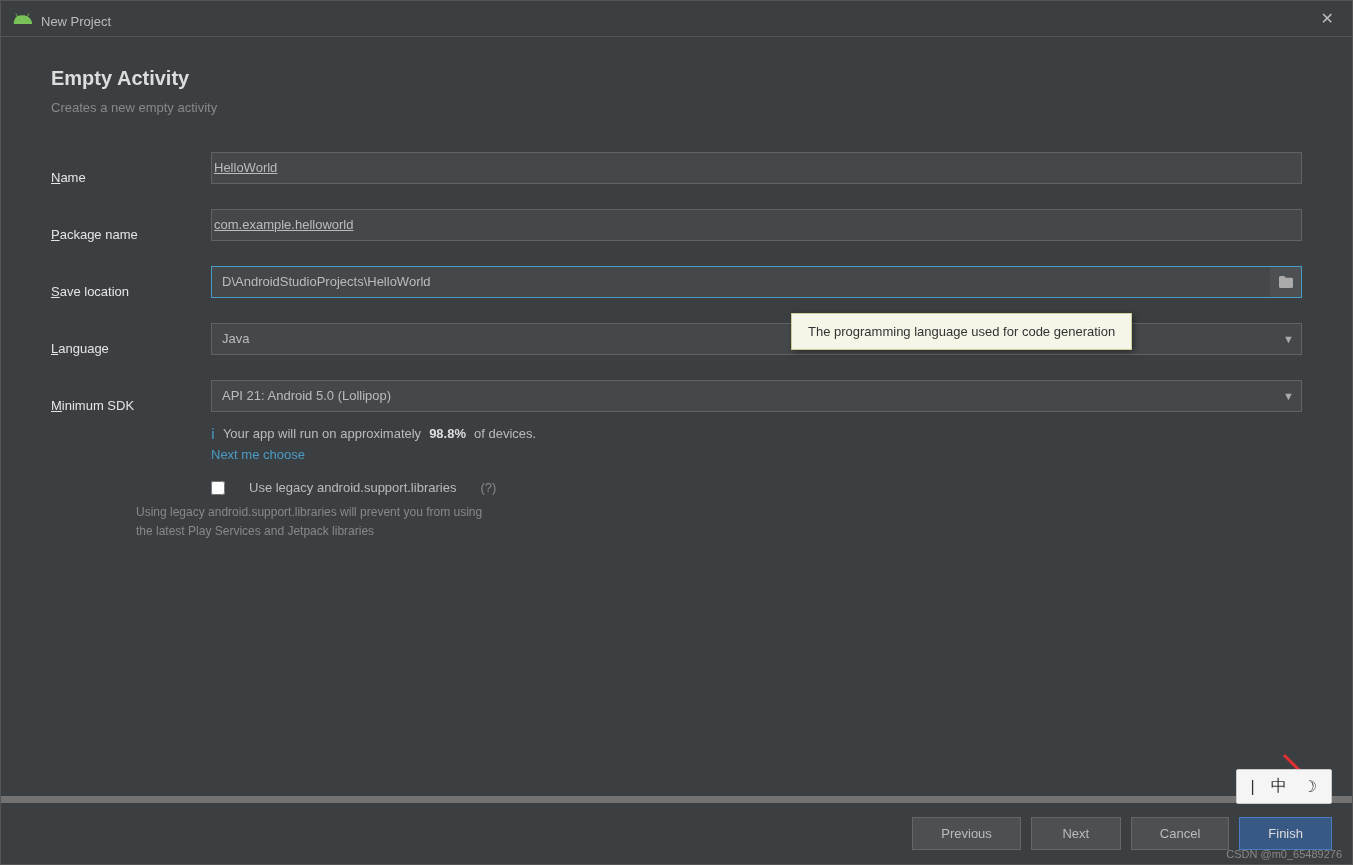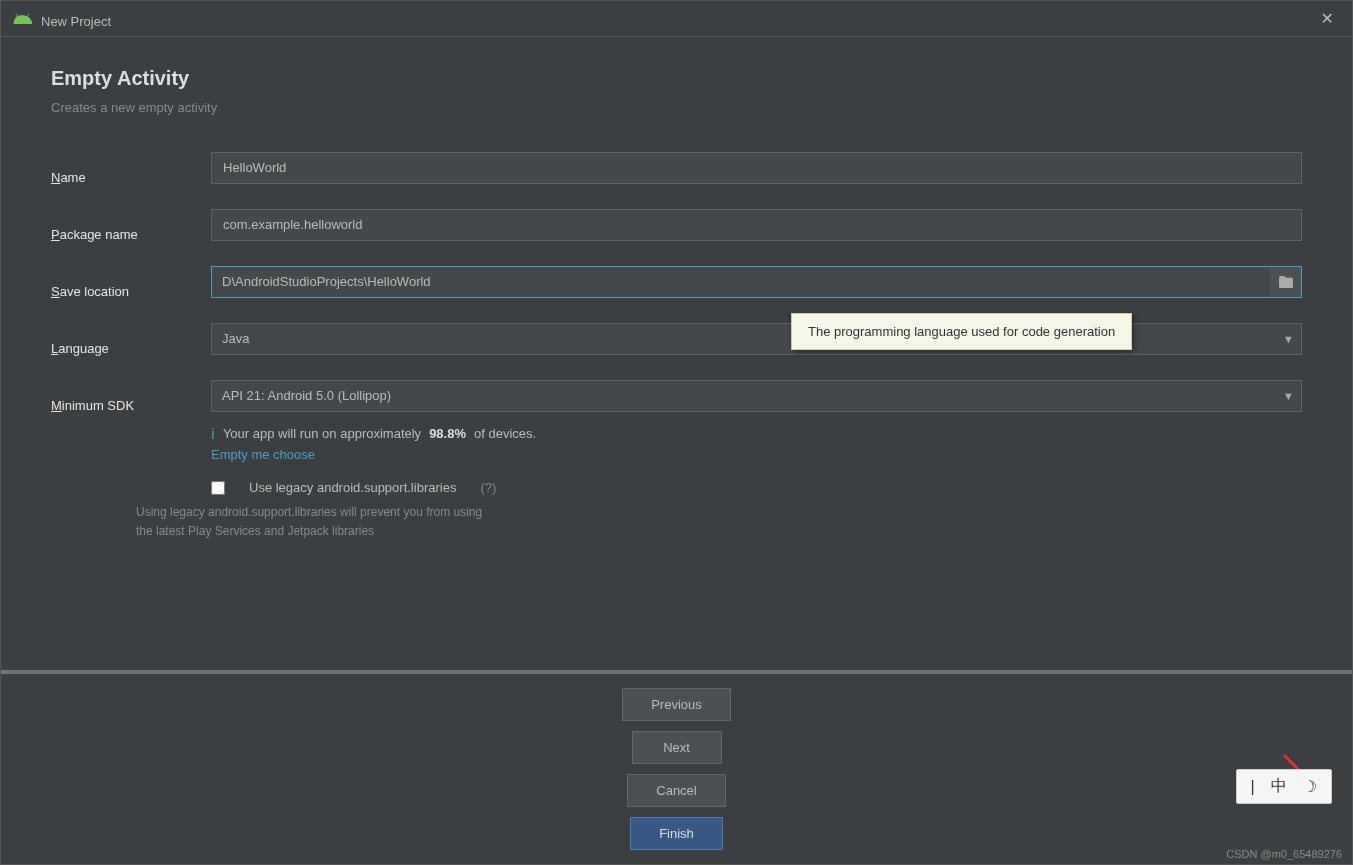--- a/index.html
+++ b/index.html
@@ -87,23 +87,24 @@
       font-size: 13px;
       flex-shrink: 0;
       margin-top: 20px;
     }
     .form-input {
       flex: 1;
       background: #45484a;
       border: 1px solid #606366;
       color: #bbbbbb;
       font-size: 13px;
-      padding: 6px 11px;
+      padding: 6px 2px;
       height: 32px;
       outline: none;
+      text-decoration: underline;
     }
     .input-with-btn {
       flex: 1;
       display: flex;
       align-items: center;
     }
     .input-with-btn input {
       flex: 1;
       background: #45484a;
       border: 1px solid #4a9cc7;
@@ -221,28 +222,27 @@
       cursor: pointer;
     }
     .legacy-desc {
       margin-left: 85px;
       color: #888888;
       font-size: 12px;
       line-height: 1.6;
     }
 
     .bottom-bar {
-      border-top: 4px solid #737373;
+      border-top: 7px solid #737373;
       padding: 14px 20px;
       display: flex;
       align-items: center;
       justify-content: flex-end;
       gap: 10px;
       background: #3c3f41;
-      flex-direction: column;
     }
     .btn {
       padding: 8px 28px;
       font-size: 13px;
       cursor: pointer;
       border: 1px solid #666666;
       background: #4c5052;
       color: #bbbbbb;
       min-width: 90px;
     }
@@ -365,21 +365,21 @@
       </div>
     </div>
 
     <div class="sdk-info">
       <div class="info-line">
         <span class="info-icon">ℹ</span>
         <span>Your app will run on approximately </span>
         <span class="bold-pct">98.8%</span>
         <span> of devices.</span>
       </div>
-      <a class="help-link" href="#">Empty me choose</a>
+      <a class="help-link" href="#">Next me choose</a>
     </div>
 
     <div class="checkbox-row">
       <input type="checkbox" id="legacy-cb" style="">
       <label for="legacy-cb">
         <span>Use legacy android.support.libraries</span>
       </label>
       <span class="help-circle">(?)</span>
     </div>
     <div class="legacy-desc">

